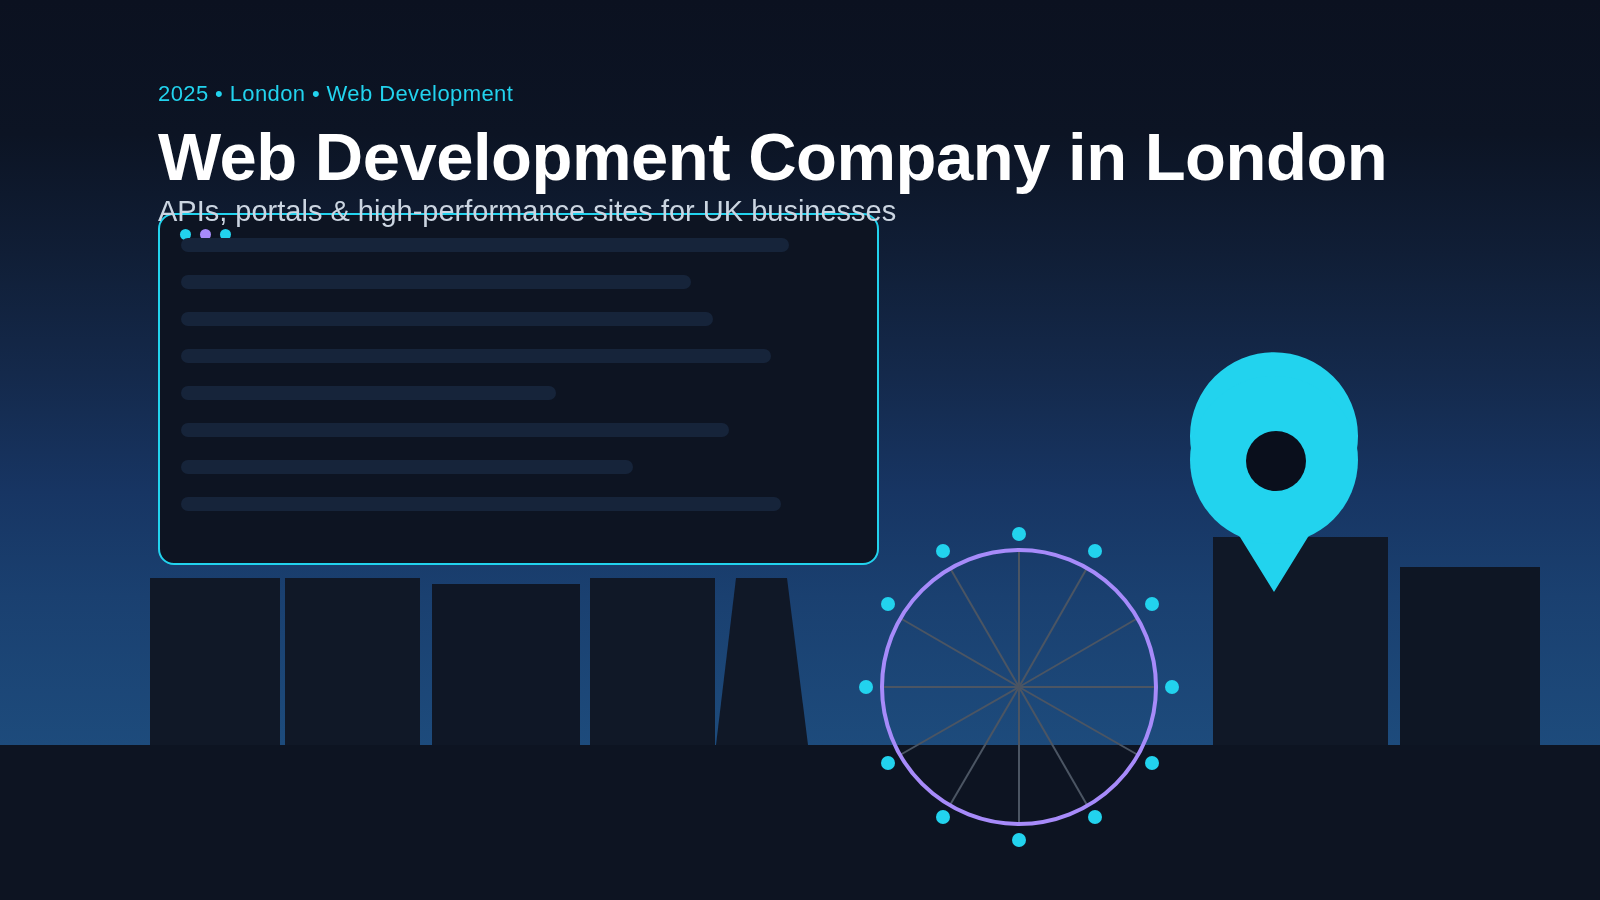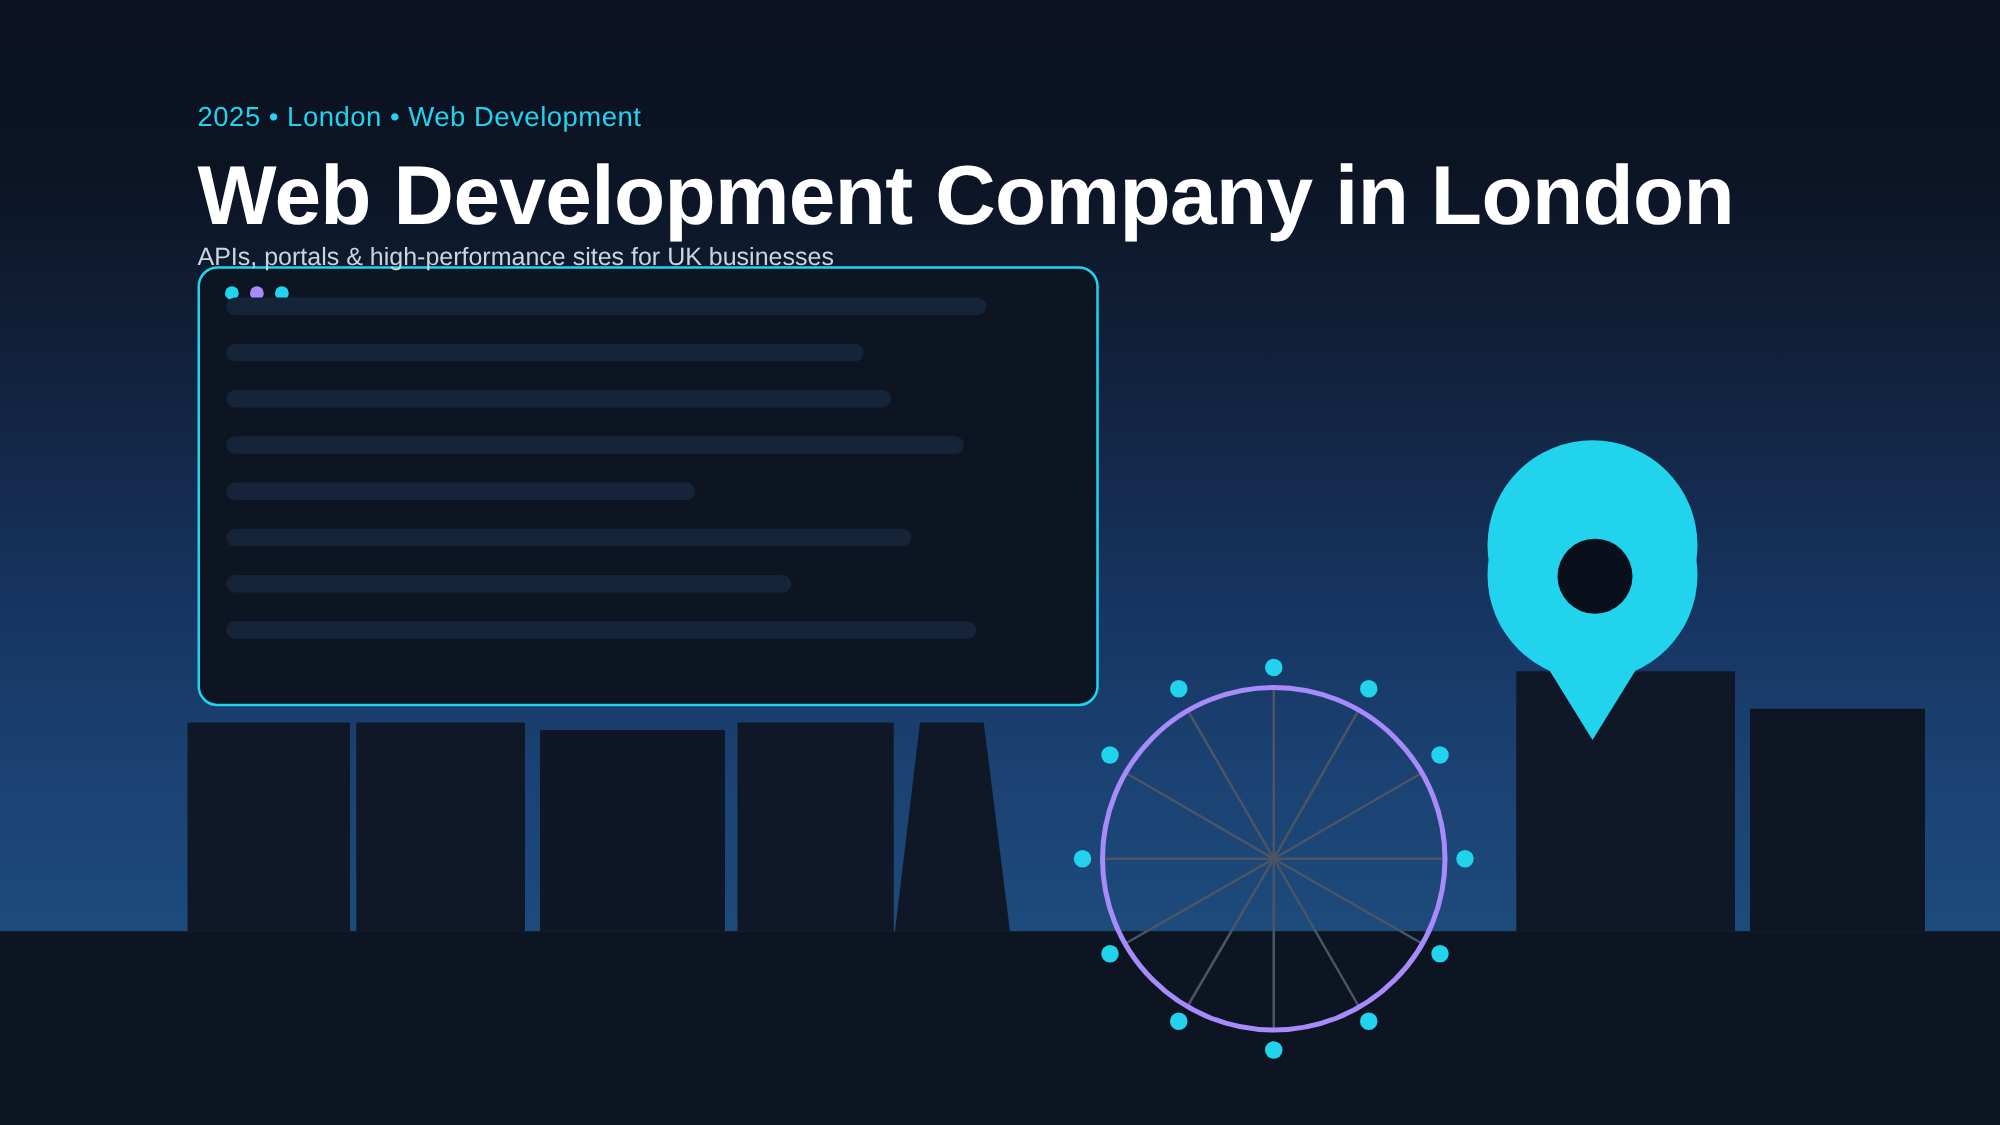--- a/index.html
+++ b/index.html
@@ -8,21 +8,21 @@
     width:1600px; height:900px;
     overflow:hidden;
     background:#0b1120;
     font-family:"Liberation Sans", sans-serif;
   }
 
   #stage {
     position:relative;
     width:1600px; height:900px;
     overflow:hidden;
-    background:#14532d;
+    background:#701a75;
   }
 
   
   .sky {
     position:absolute; left:0; top:0;
     width:1600px; height:745px;
     background:linear-gradient(180deg,
       #0b1120 0%,
       #0c1424 18%,
       #101e36 34%,
@@ -93,21 +93,21 @@
     font-size:67px;
     font-weight:bold;
     color:#ffffff;
     letter-spacing:-0.5px;
     white-space:nowrap;
     line-height:1.0;
   }
   .subtitle {
     position:absolute;
     left:158px; top:194px;
-    font-size:20px;
+    font-size:29px;
     color:#cbd5e1;
     white-space:nowrap;
     line-height:1.2;
   }
 </style>
 </head>
 <body>
 
 <div id="stage">
 

